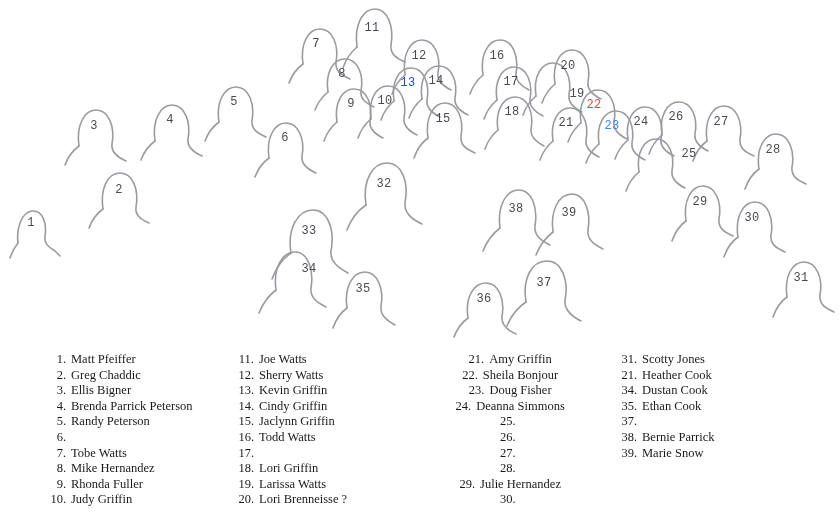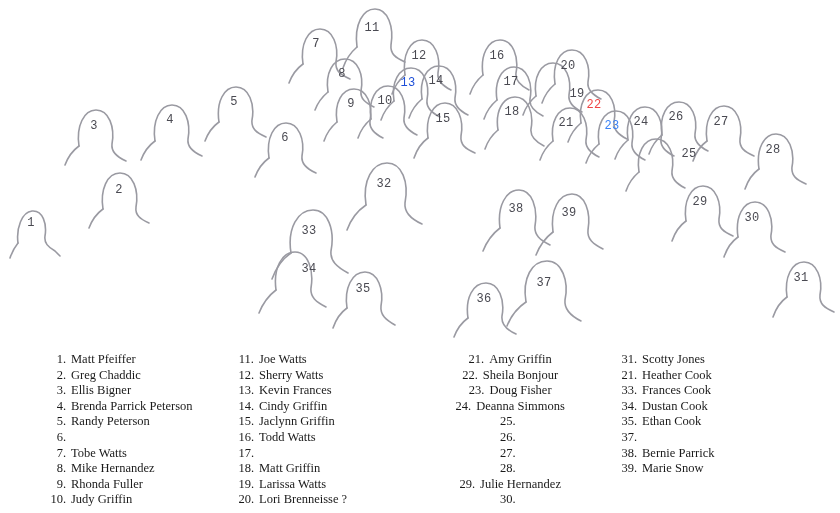--- a/index.html
+++ b/index.html
@@ -285,41 +285,41 @@
       <div class="legend-item">
         <span class="legend-num">11.</span>
         <span class="legend-name">Joe Watts</span>
       </div>
       <div class="legend-item">
         <span class="legend-num">12.</span>
         <span class="legend-name">Sherry Watts</span>
       </div>
       <div class="legend-item">
         <span class="legend-num">13.</span>
-        <span class="legend-name">Kevin Frances</span>
+        <span class="legend-name">Kevin Griffin</span>
       </div>
       <div class="legend-item">
         <span class="legend-num">14.</span>
         <span class="legend-name">Cindy Griffin</span>
       </div>
       <div class="legend-item">
         <span class="legend-num">15.</span>
         <span class="legend-name">Jaclynn Griffin</span>
       </div>
       <div class="legend-item">
         <span class="legend-num">16.</span>
         <span class="legend-name">Todd Watts</span>
       </div>
       <div class="legend-item">
         <span class="legend-num">17.</span>
         <span class="legend-name"></span>
       </div>
       <div class="legend-item">
         <span class="legend-num">18.</span>
-        <span class="legend-name">Matt Griffin</span>
+        <span class="legend-name">Lori Griffin</span>
       </div>
       <div class="legend-item">
         <span class="legend-num">19.</span>
         <span class="legend-name">Larissa Watts</span>
       </div>
       <div class="legend-item">
         <span class="legend-num">20.</span>
         <span class="legend-name">Lori Brenneisse ?</span>
       </div>
     </div>
@@ -368,24 +368,20 @@
   <div class="legend-col c4">
       <div class="legend-item">
         <span class="legend-num">31.</span>
         <span class="legend-name">Scotty Jones</span>
       </div>
       <div class="legend-item">
         <span class="legend-num">21.</span>
         <span class="legend-name">Heather Cook</span>
       </div>
       <div class="legend-item">
-        <span class="legend-num">33.</span>
-        <span class="legend-name">Frances Cook</span>
-      </div>
-      <div class="legend-item">
         <span class="legend-num">34.</span>
         <span class="legend-name">Dustan Cook</span>
       </div>
       <div class="legend-item">
         <span class="legend-num">35.</span>
         <span class="legend-name">Ethan Cook</span>
       </div>
       <div class="legend-item">
         <span class="legend-num">37.</span>
         <span class="legend-name"></span>

